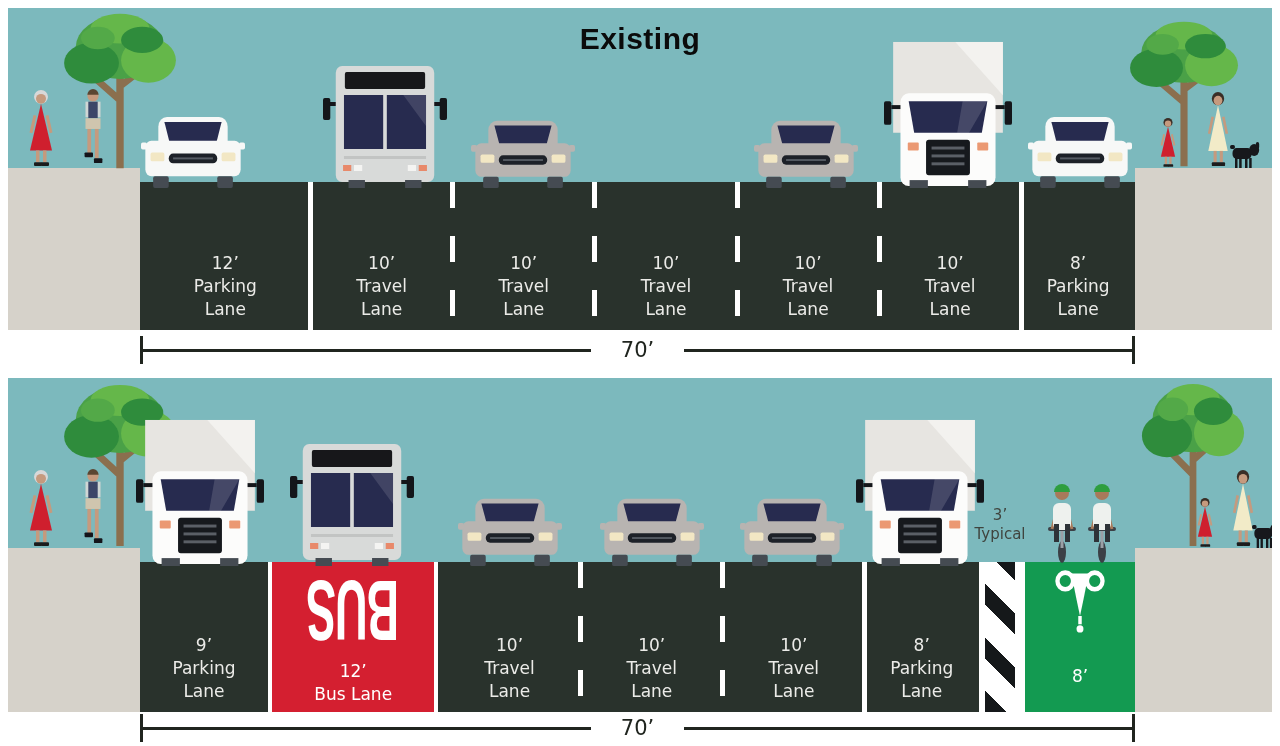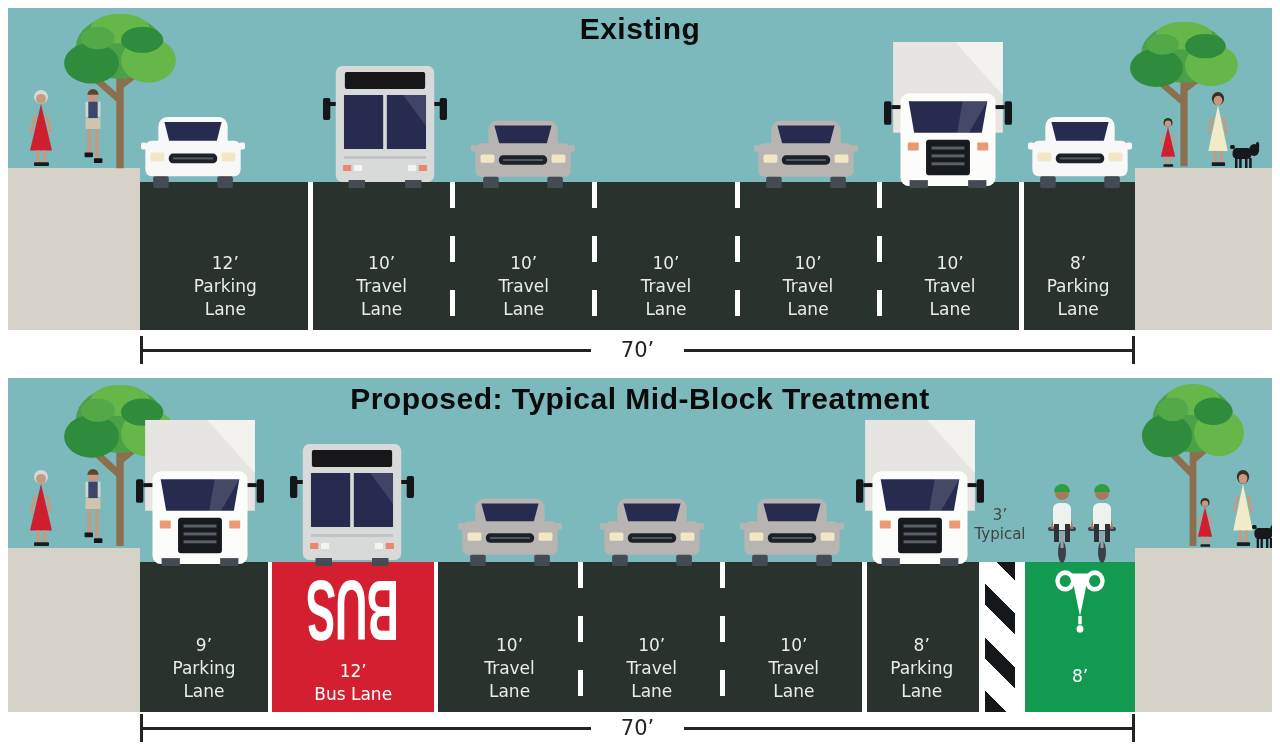--- a/index.html
+++ b/index.html
@@ -3,21 +3,21 @@
 <meta charset="utf-8">
 <title>Street Cross Section</title>
 <style>
   *{box-sizing:border-box;margin:0;padding:0}
   html,body{width:1280px;height:746px;background:#ffffff;overflow:hidden;
     font-family:"DejaVu Sans",sans-serif}
   .canvas{position:relative;width:1280px;height:746px;background:#fff}
   .panel{position:absolute;left:8px;width:1264px;background:#7cb9bd;overflow:hidden}
   #panel-existing{top:8px;height:322px}
   #panel-proposed{top:378px;height:334px}
-  .title{position:absolute;top:4px;left:0;right:0;text-align:center;
+  .title{position:absolute;top:14px;left:0;right:0;text-align:center;
     font:bold 30px "Liberation Sans",sans-serif;color:#0b0b0b;letter-spacing:.5px}
   .sidewalk{position:absolute;background:#d6d2ca}
   #panel-existing .sidewalk{top:160px;height:162px}
   #panel-proposed .sidewalk{top:170px;height:164px}
   .sidewalk.left{left:0;width:132px}
   .sidewalk.right{left:1127px;width:137px}
   .road{position:absolute;left:132px;width:995px;background:#29322c}
   #panel-existing .road{top:174px;height:148px}
   #panel-proposed .road{top:184px;height:150px}
   .lane{position:absolute;top:0;bottom:0}
@@ -310,21 +310,20 @@
 
   <div class="dim" id="dim-existing">
     <span class="tick"></span>
       <span class="dline"></span>
       <span class="dlabel">70’</span>
       <span class="dline"></span>
       <span class="tick"></span>
   </div>
 
   <section class="panel" id="panel-proposed">
-    <h1 class="title">Proposed: Typical Mid-Block Treatment</h1>
 
     <div class="sidewalk left"></div>
     <div class="sidewalk right"></div>
 
     <div class="road">
       <div class="lane" style="left:0;width:127.9px">
         <div class="lane-label">
           <span class="ll">9’</span>
           <span class="ll">Parking</span>
           <span class="ll">Lane</span>

